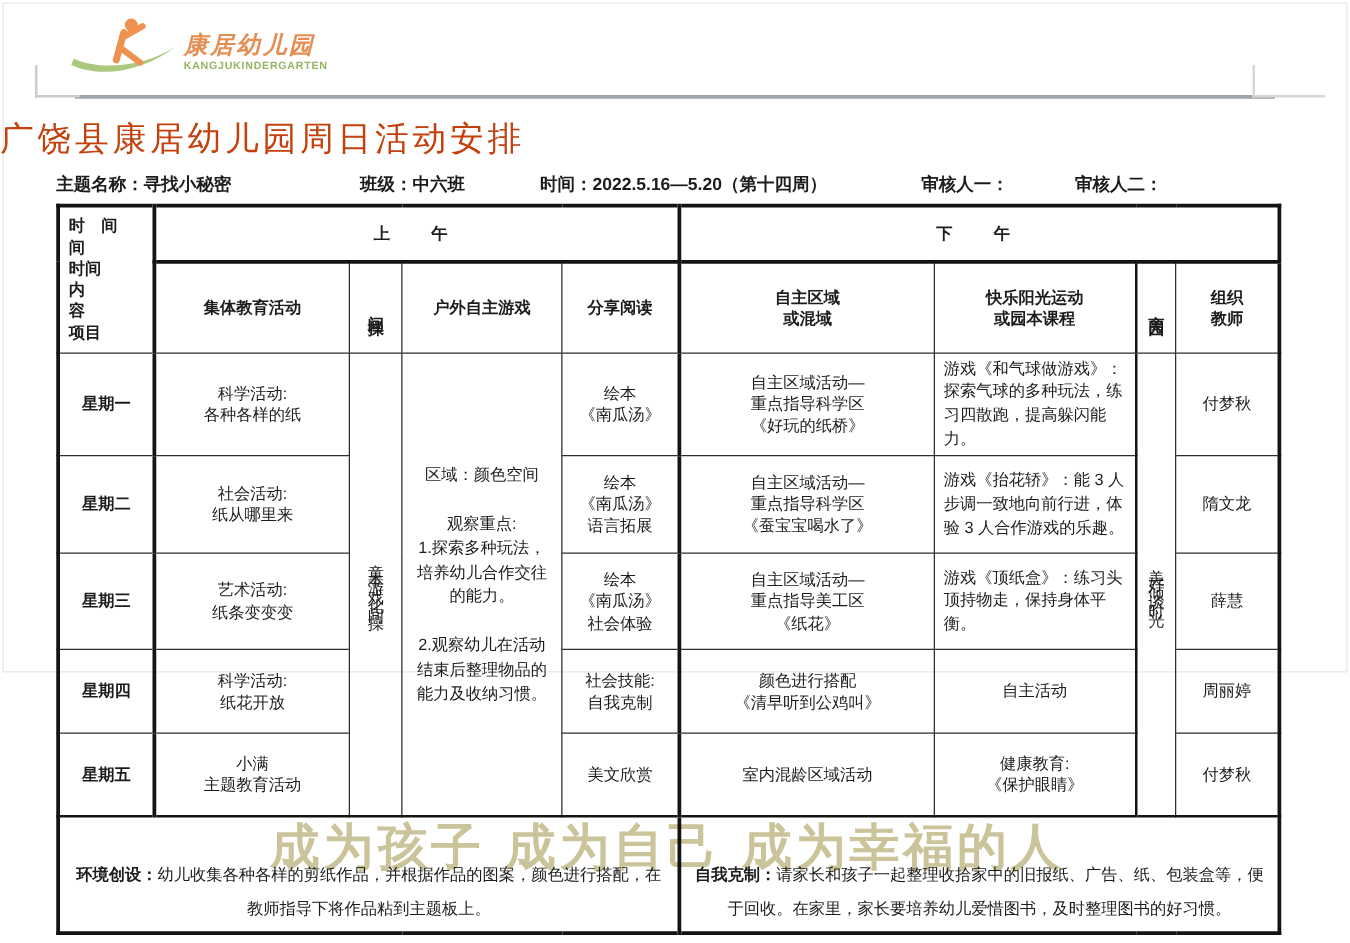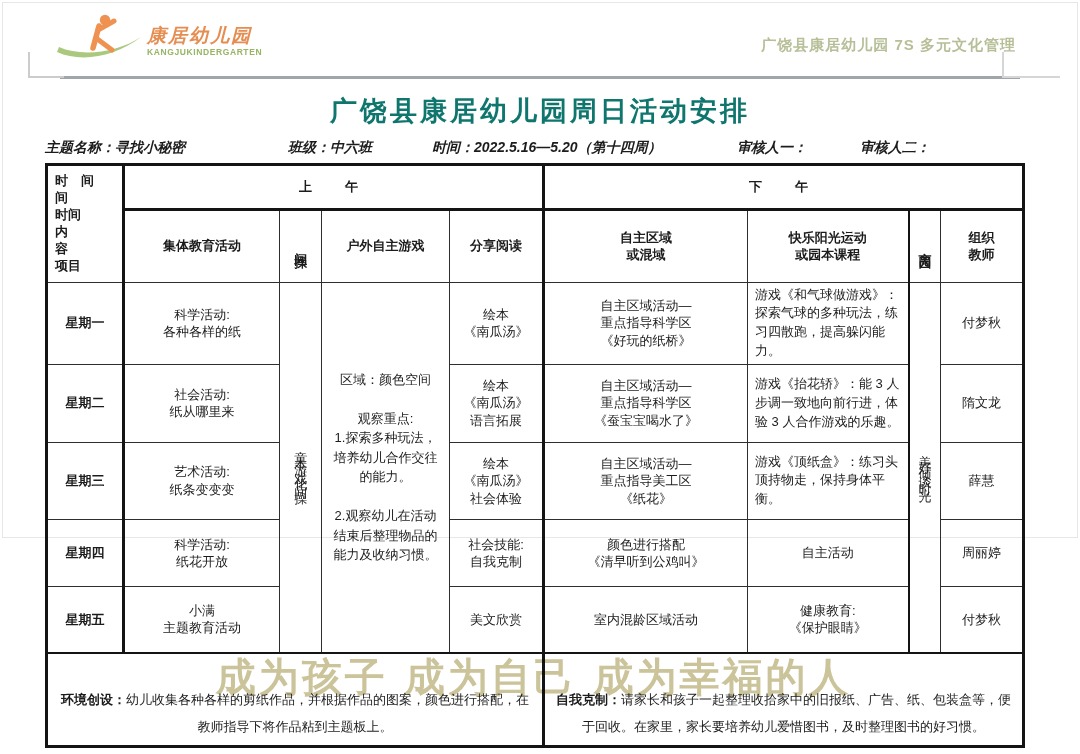--- a/index.html
+++ b/index.html
@@ -18,23 +18,23 @@
     font-style:italic;font-weight:bold;font-size:19px;color:#e58e52;letter-spacing:2px;white-space:nowrap;}
   .logo-en{position:absolute;left:92px;top:37px;font-size:8.5px;font-weight:bold;color:#97b464;letter-spacing:0.6px;white-space:nowrap;}
   .slogan{position:absolute;right:64px;top:36px;font-size:15px;font-weight:bold;color:#b6bf97;letter-spacing:1px;white-space:nowrap;}
   .header-rule{position:absolute;left:60px;top:76px;width:960px;height:3px;background:#a0a5aa;}
   .artifact-left{position:absolute;left:28px;top:52px;width:34px;height:24px;
     border-left:2px solid #cccccc;border-bottom:2px solid #cccccc;}
   .artifact-right{position:absolute;left:1002px;top:52px;width:56px;height:24px;
     border-left:2px solid #d6d6d6;border-bottom:2px solid #d6d6d6;}
 
   
-  .doc-title{position:absolute;left:0;top:93px;width:1080px;text-align:center;
-    font-size:27px;font-weight:bold;letter-spacing:3px;color:#0f766e;}
-  .meta{position:absolute;top:139px;font-size:14px;font-weight:bold;white-space:nowrap;font-style:italic;}
+  .doc-title{position:absolute;left:0;top:93px;width:1080px;text-align:left;
+    font-size:27px;font-weight:normal;letter-spacing:3px;color:#c2410c;}
+  .meta{position:absolute;top:139px;font-size:14px;font-weight:bold;white-space:nowrap;}
   .meta-theme{left:45px;} .meta-class{left:288px;} .meta-time{left:432px;}
   .meta-r1{left:737px;text-align:center;} .meta-r2{left:860px;}
 
   
   table.schedule{position:absolute;left:45px;top:163px;width:977px;
     border-collapse:collapse;table-layout:fixed;border:3px solid #141414;}
   table.schedule td{border:1px solid #2e2e2e;font-size:13px;text-align:center;
     vertical-align:middle;padding:12px 4px;white-space:pre-line;line-height:1.35;overflow:hidden;}
   .corner{font-size:11.5px;font-weight:bold;text-align:left !important;padding:2px 3px 2px 7px !important;
     line-height:1.3 !important;border-right:3px solid #141414 !important;margin-top:44px;}
@@ -68,21 +68,20 @@
     <svg width="90" height="54" viewBox="0 0 90 54">
       <path d="M2,40 C26,51 60,45 86,25 C62,41 26,45 4,35 Z" fill="#aac97e"></path>
       <circle cx="50" cy="8" r="5.2" fill="#ef9150"></circle>
       <path d="M44,14 L38,36" stroke="#ef9150" stroke-width="5.5" stroke-linecap="round" fill="none"></path>
       <path d="M43,18 L59,9" stroke="#ef9150" stroke-width="5" stroke-linecap="round" fill="none"></path>
       <path d="M41,26 L57,38" stroke="#ef9150" stroke-width="5" stroke-linecap="round" fill="none"></path>
     </svg>
     <div class="logo-cn">康居幼儿园</div>
     <div class="logo-en">KANGJUKINDERGARTEN</div>
   </div>
-  <div class="slogan">广饶县康居幼儿园 7S 多元文化管理</div>
   <div class="header-rule"></div>
   <div class="artifact-left"></div>
   <div class="artifact-right"></div>
 
   <div class="doc-title">广饶县康居幼儿园周日活动安排</div>
   <span class="meta meta-theme">主题名称：寻找小秘密</span>
   <span class="meta meta-class">班级：中六班</span>
   <span class="meta meta-time">时间：2022.5.16—5.20（第十四周）</span>
   <span class="meta meta-r1">审核人一：</span>
   <span class="meta meta-r2">审核人二：</span>

